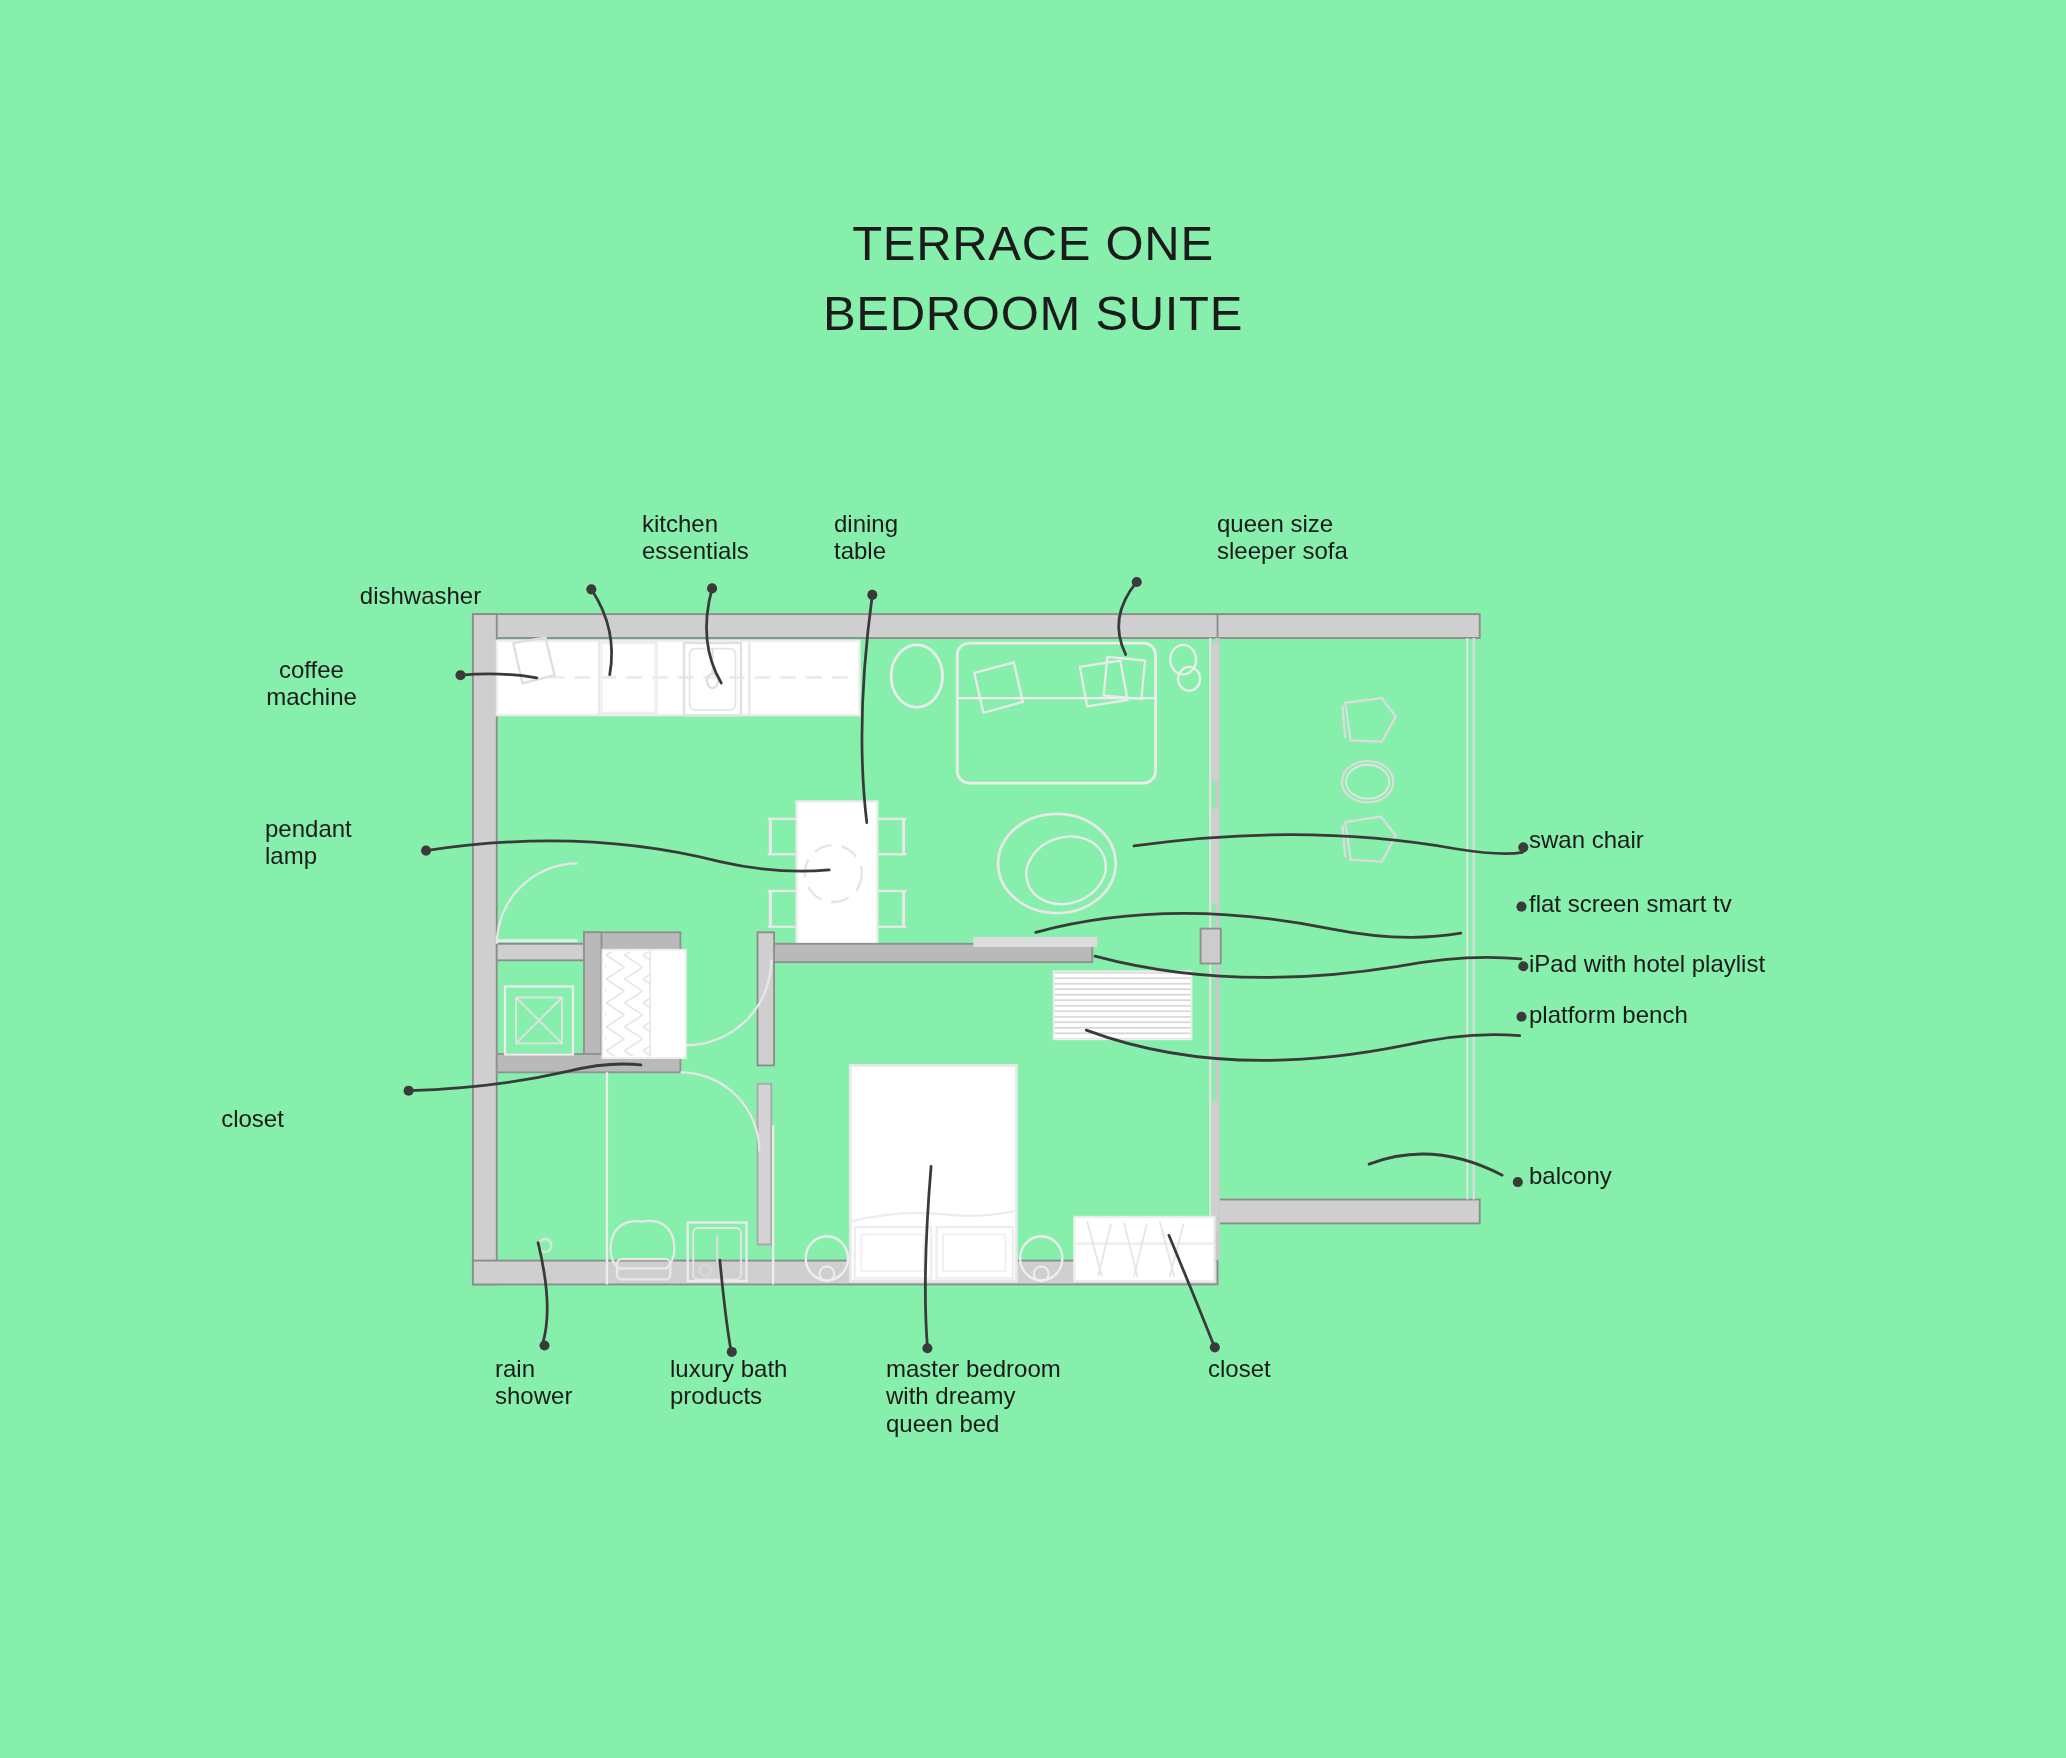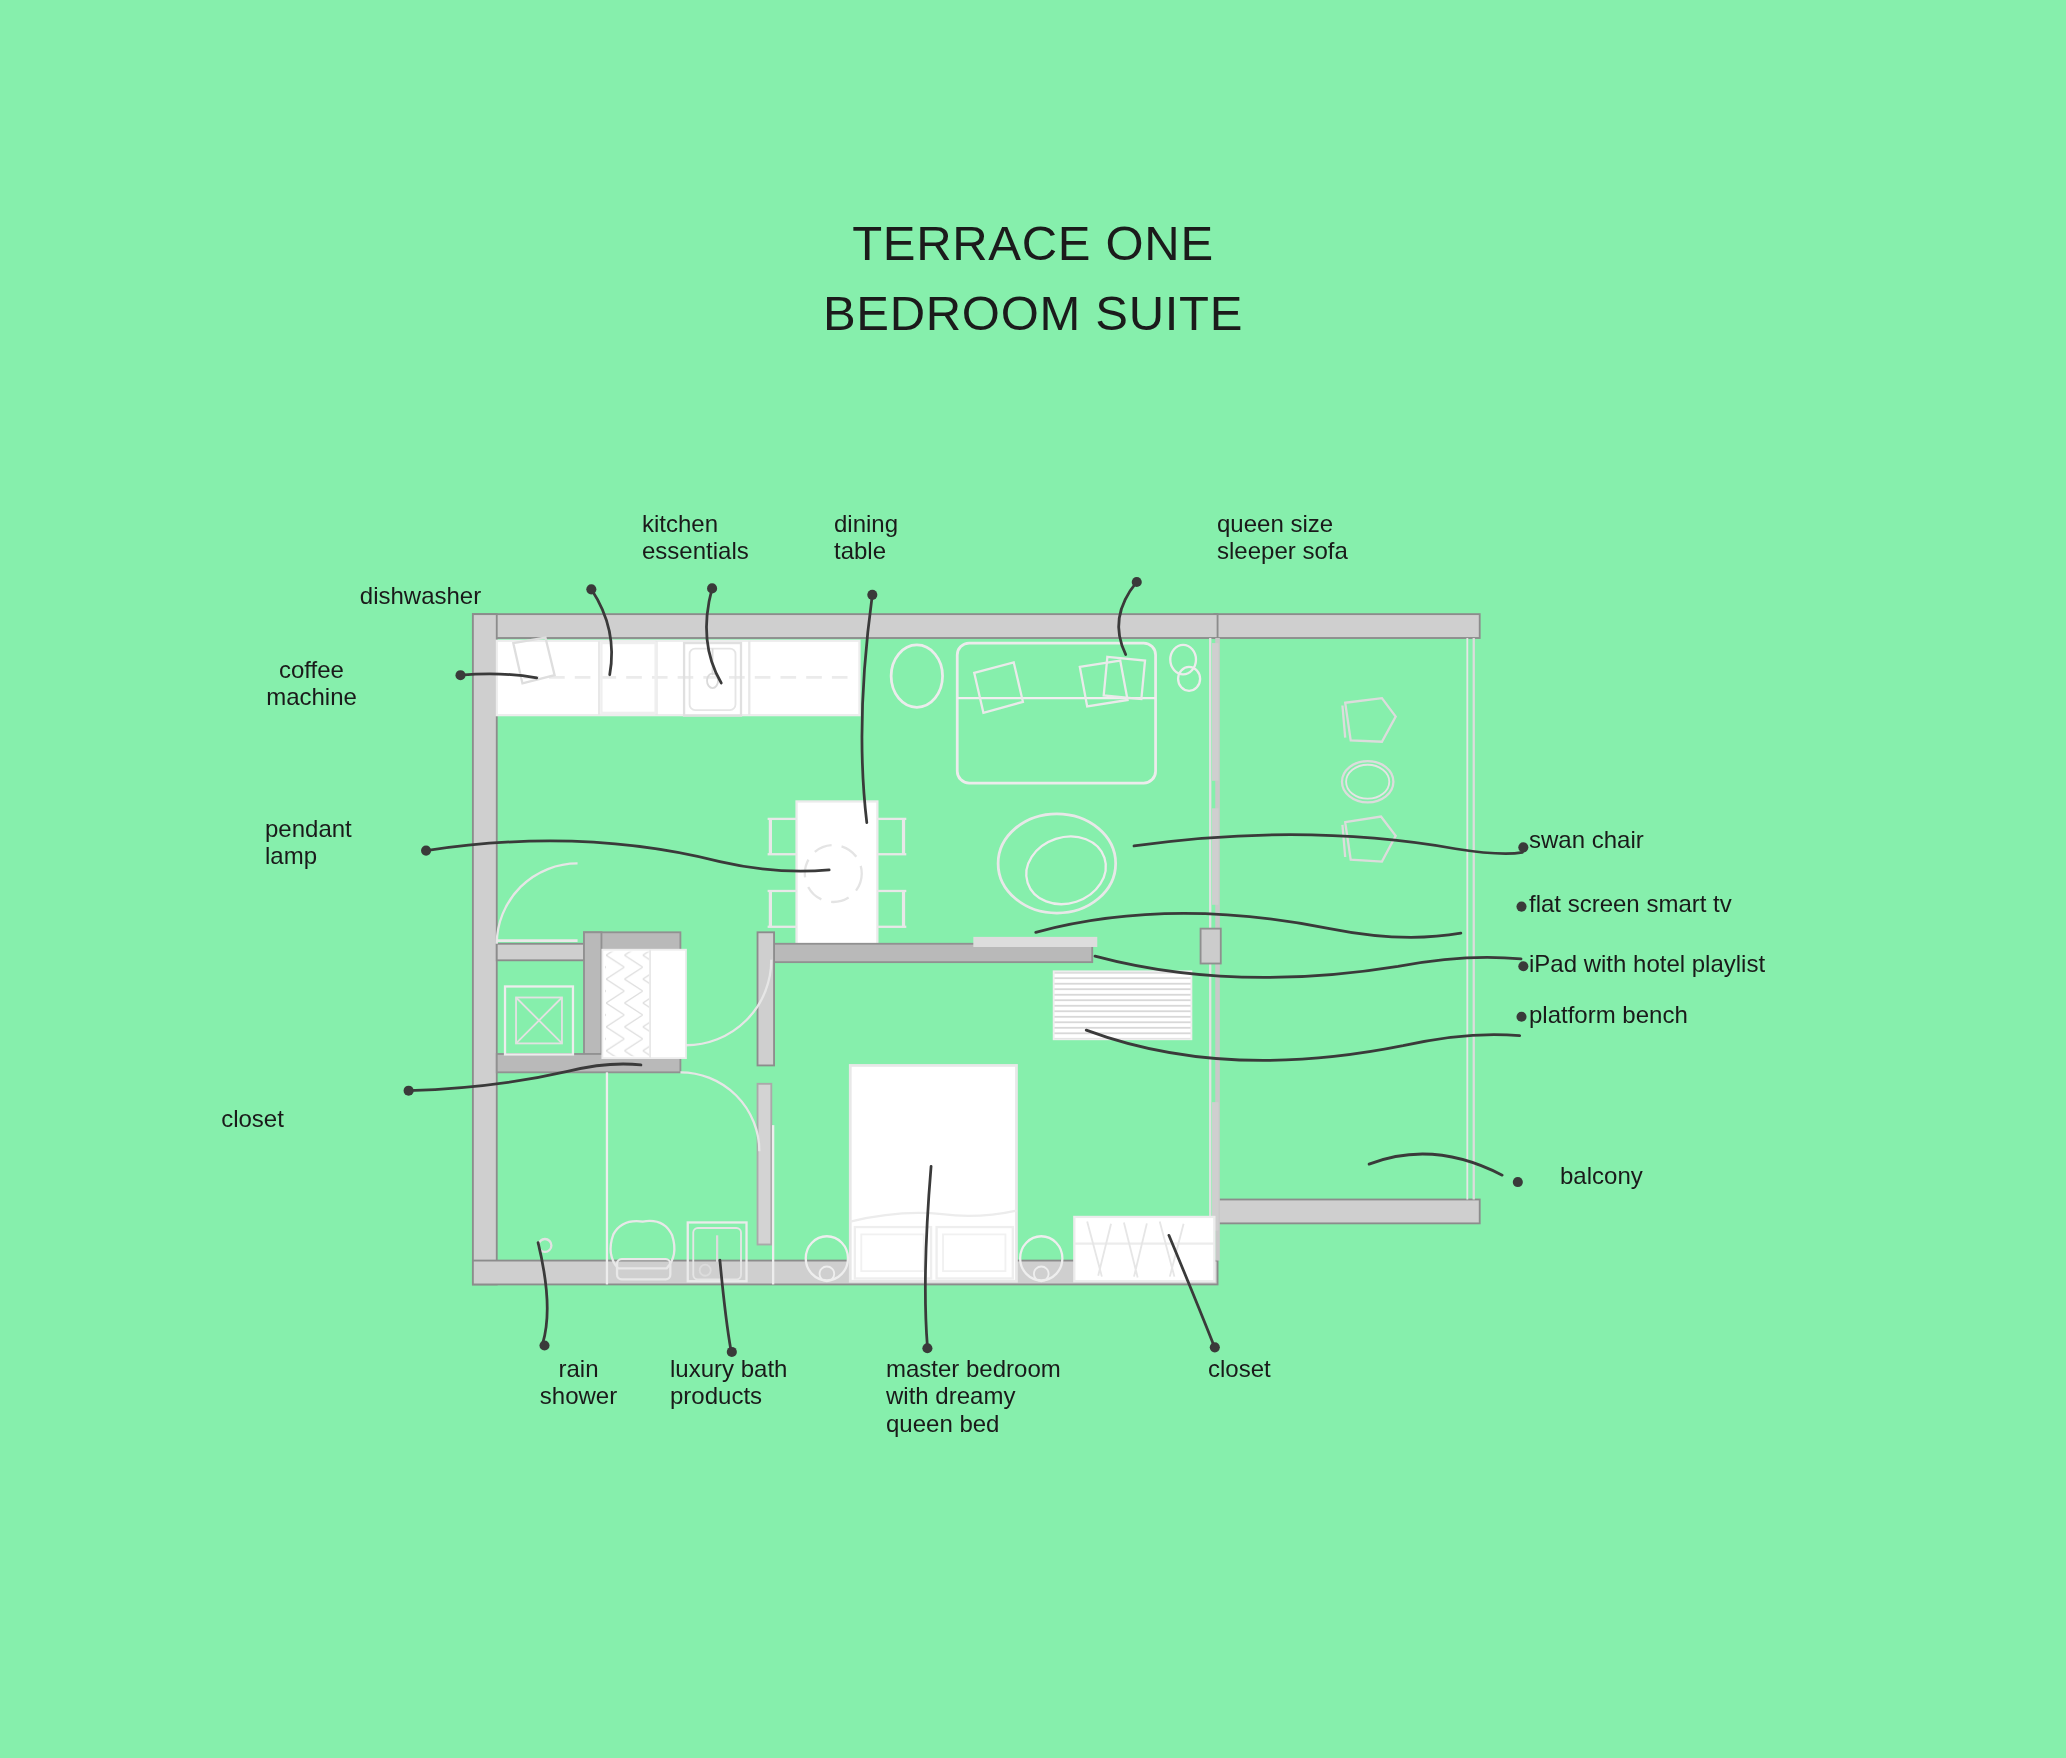--- a/index.html
+++ b/index.html
@@ -329,23 +329,23 @@
   <div class="lbl l" style="left:1529px; top:826px; width:413px;">swan chair</div>
 
   <div class="lbl l" style="left:1529px; top:950px; width:505px;">iPad with hotel playlist</div>
 
   <div class="lbl l" style="left:1529px; top:890px; width:482px;">flat screen smart tv</div>
 
   <div class="lbl l" style="left:1529px; top:1001px; width:436px;">platform bench</div>
 
   <div class="lbl r" style="left:110px; top:1074px; width:285px;">closet</div>
 
-  <div class="lbl l" style="left:1529px; top:1162px; width:367px;margin-left:31px;">balcony</div>
-
-  <div class="lbl l" style="left:480px; top:1355px; width:197px;text-align:center;">rain
+  <div class="lbl l" style="left:1529px; top:1162px; width:367px;">balcony</div>
+
+  <div class="lbl l" style="left:495px; top:1355px; width:197px;">rain
 shower</div>
 
   <div class="lbl l" style="left:670px; top:1355px; width:216px;">luxury bath
 products</div>
 
   <div class="lbl l" style="left:886px; top:1355px; width:294px;">master bedroom
 with dreamy
 queen bed</div>
 
   <div class="lbl l" style="left:1208px; top:1355px; width:193px;">closet</div>

